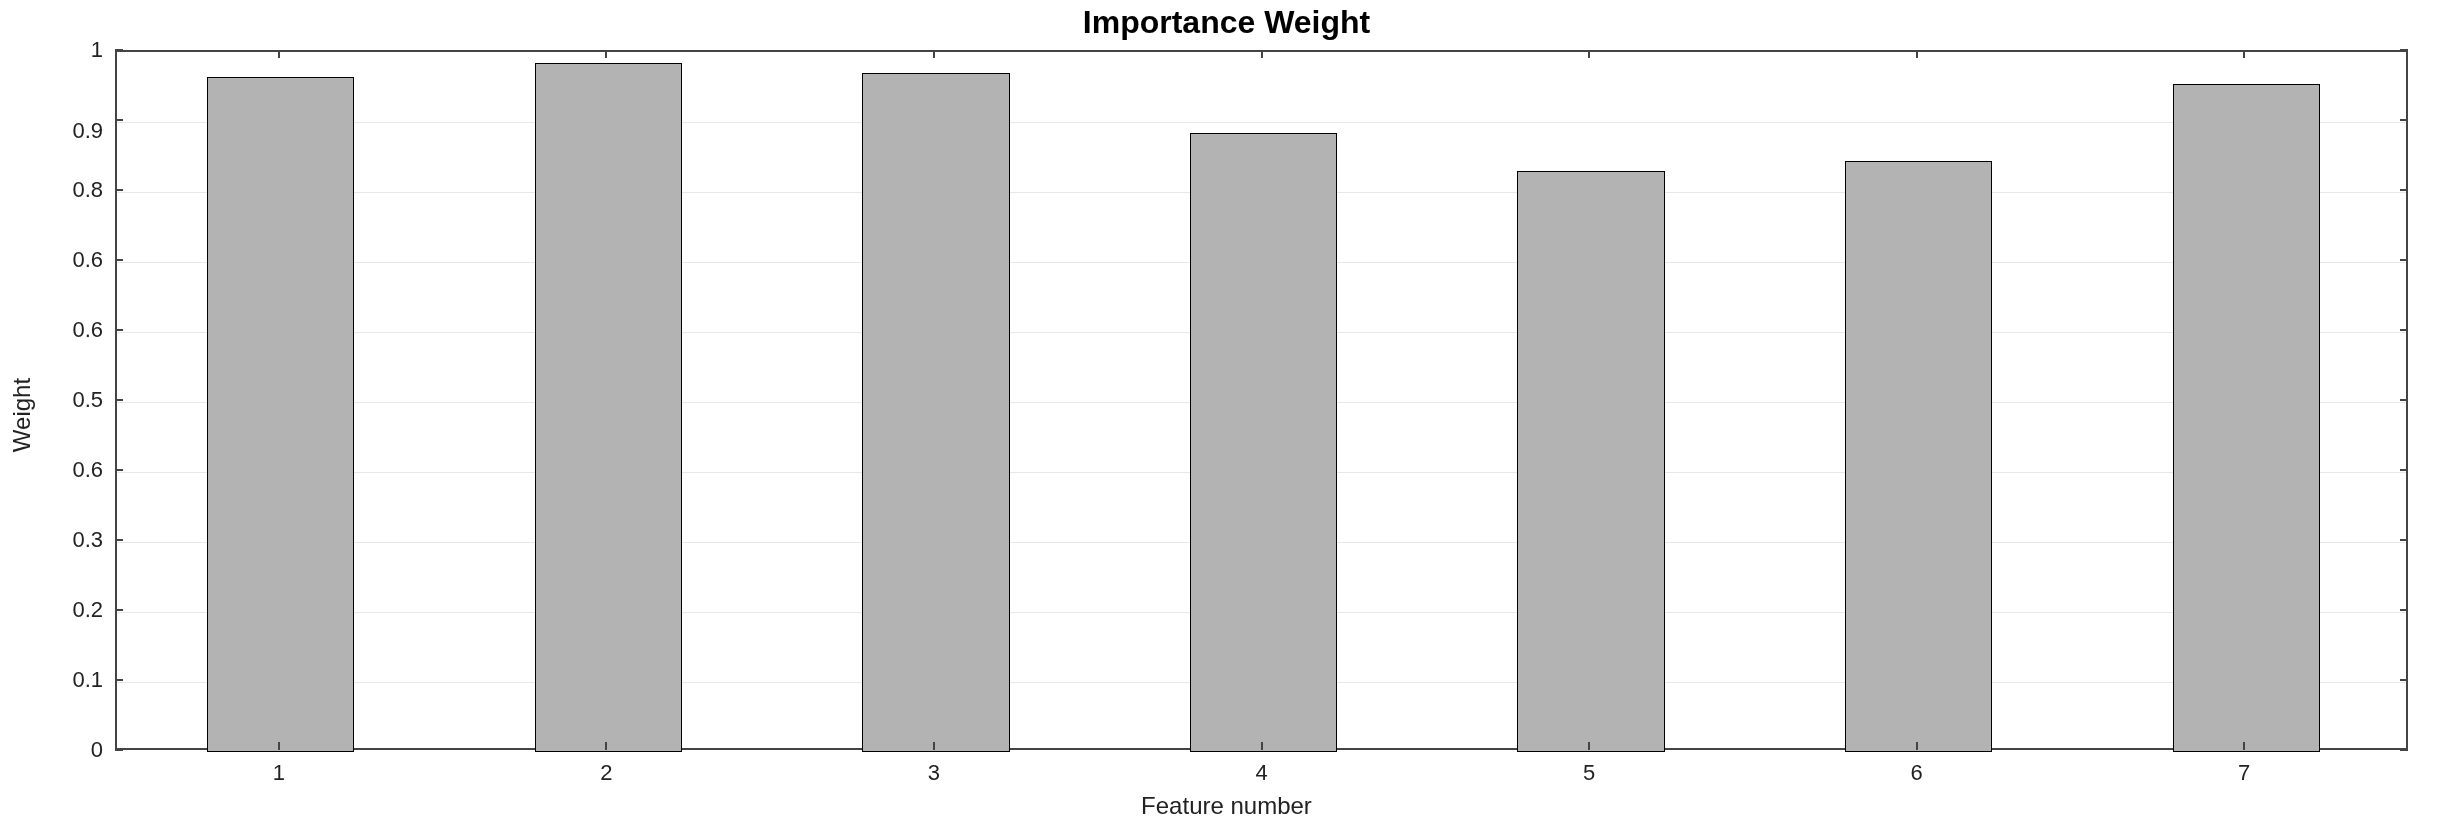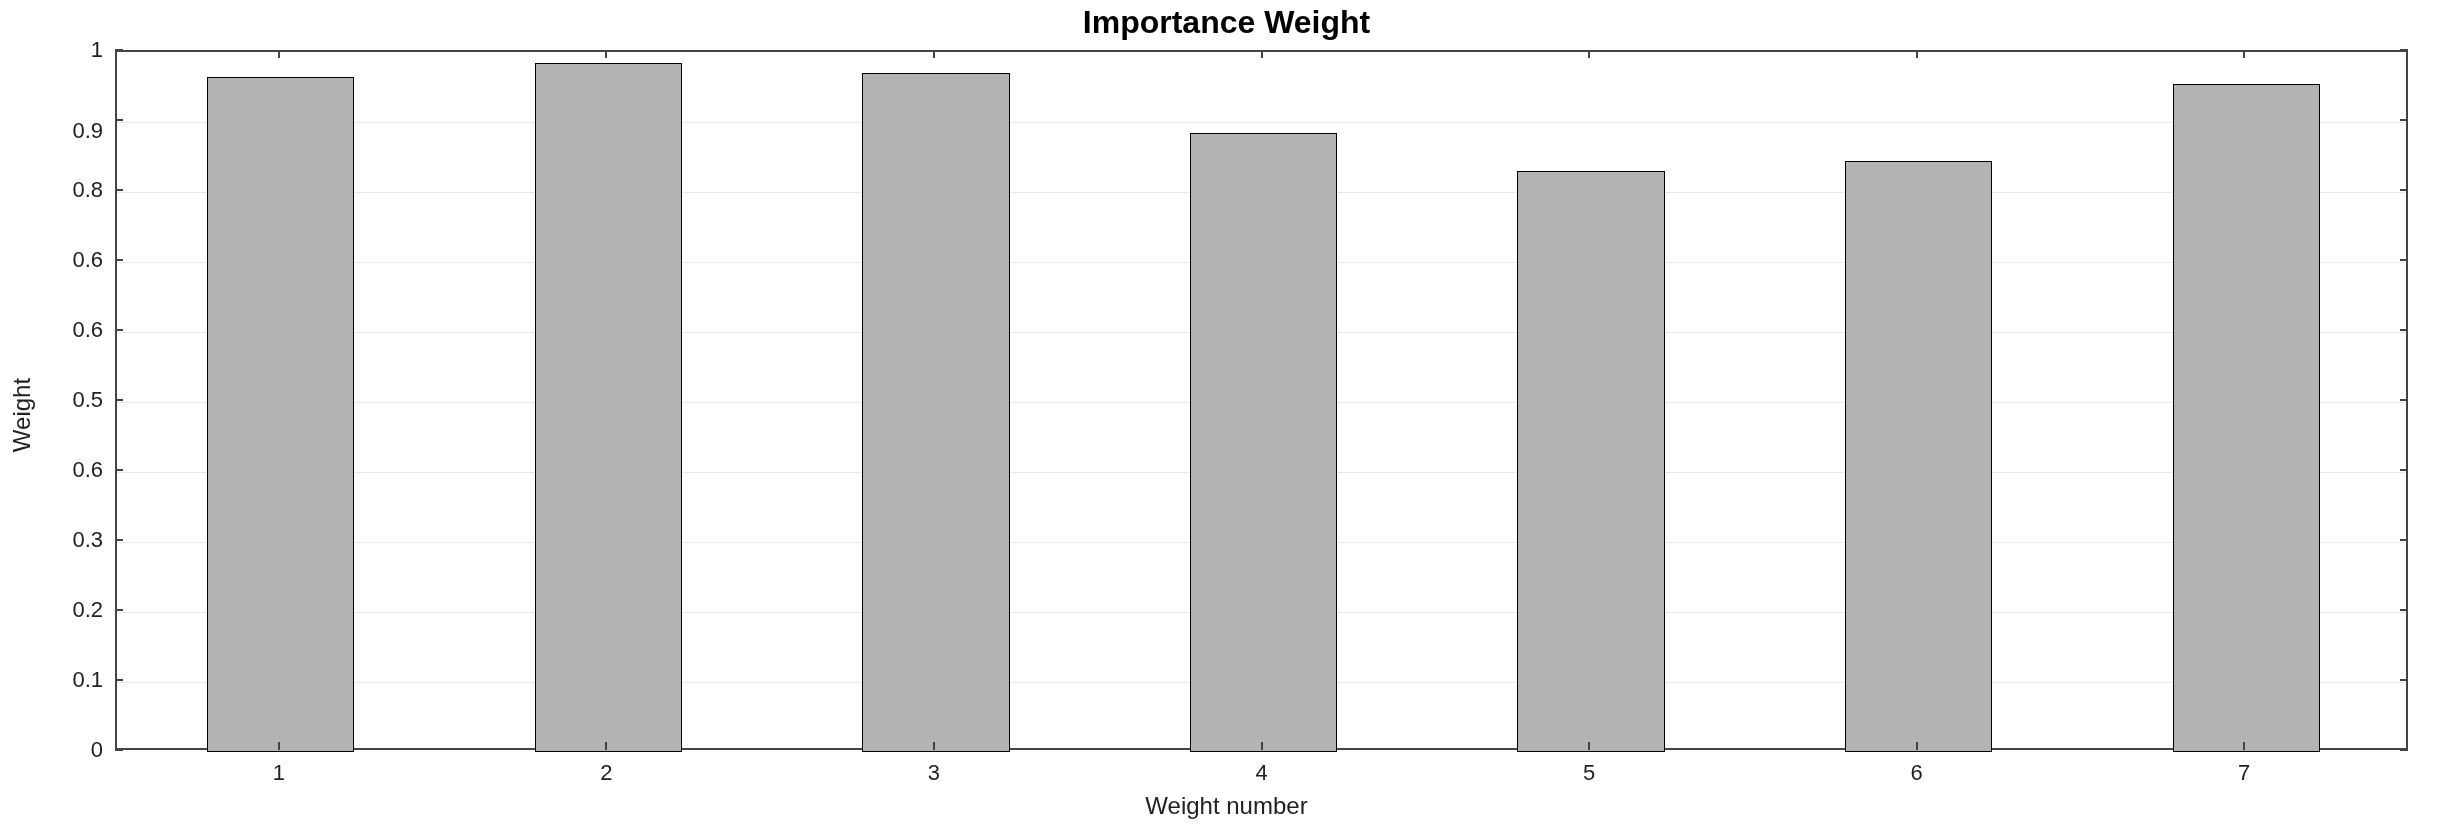--- a/index.html
+++ b/index.html
@@ -138,21 +138,21 @@
       <div class="gridline" style="top: 70px;"></div>
       <div class="bar" style="left: 90.0821px; width: 147.407px; top: 24.5px; height: 675.5px;"></div>
       <div class="bar" style="left: 417.654px; width: 147.407px; top: 10.5px; height: 689.5px;"></div>
       <div class="bar" style="left: 745.225px; width: 147.407px; top: 21px; height: 679px;"></div>
       <div class="bar" style="left: 1072.8px; width: 147.407px; top: 80.5px; height: 619.5px;"></div>
       <div class="bar" style="left: 1400.37px; width: 147.407px; top: 119px; height: 581px;"></div>
       <div class="bar" style="left: 1727.94px; width: 147.407px; top: 108.5px; height: 591.5px;"></div>
       <div class="bar" style="left: 2055.51px; width: 147.407px; top: 31.5px; height: 668.5px;"></div>
     </div>
 
-  <div class="xlabel">Weight number</div>
+  <div class="xlabel">Feature number</div>
 
 <div class="y-tick" style="top: 750px;">0</div>
     <div class="y-tick-mark" style="top: 750px;"></div>
     <div class="y-tick-mark-r" style="top: 750px;"></div>
     <div class="y-tick" style="top: 680px;">0.1</div>
     <div class="y-tick-mark" style="top: 680px;"></div>
     <div class="y-tick-mark-r" style="top: 680px;"></div>
     <div class="y-tick" style="top: 610px;">0.2</div>
     <div class="y-tick-mark" style="top: 610px;"></div>
     <div class="y-tick-mark-r" style="top: 610px;"></div>

